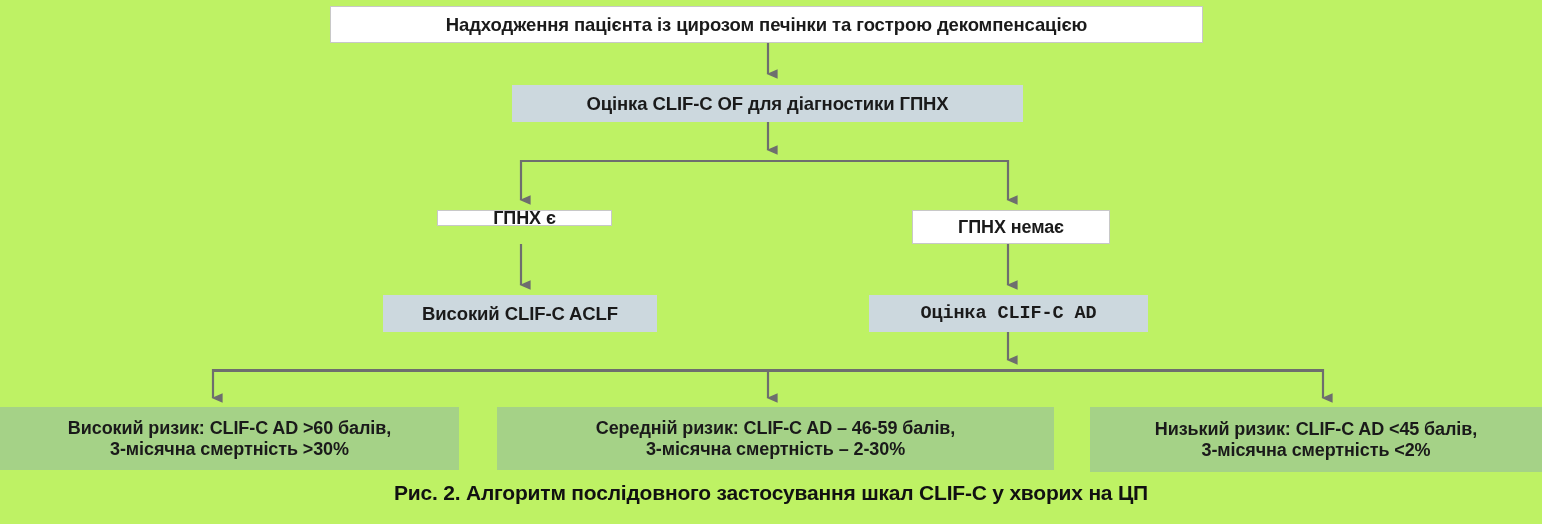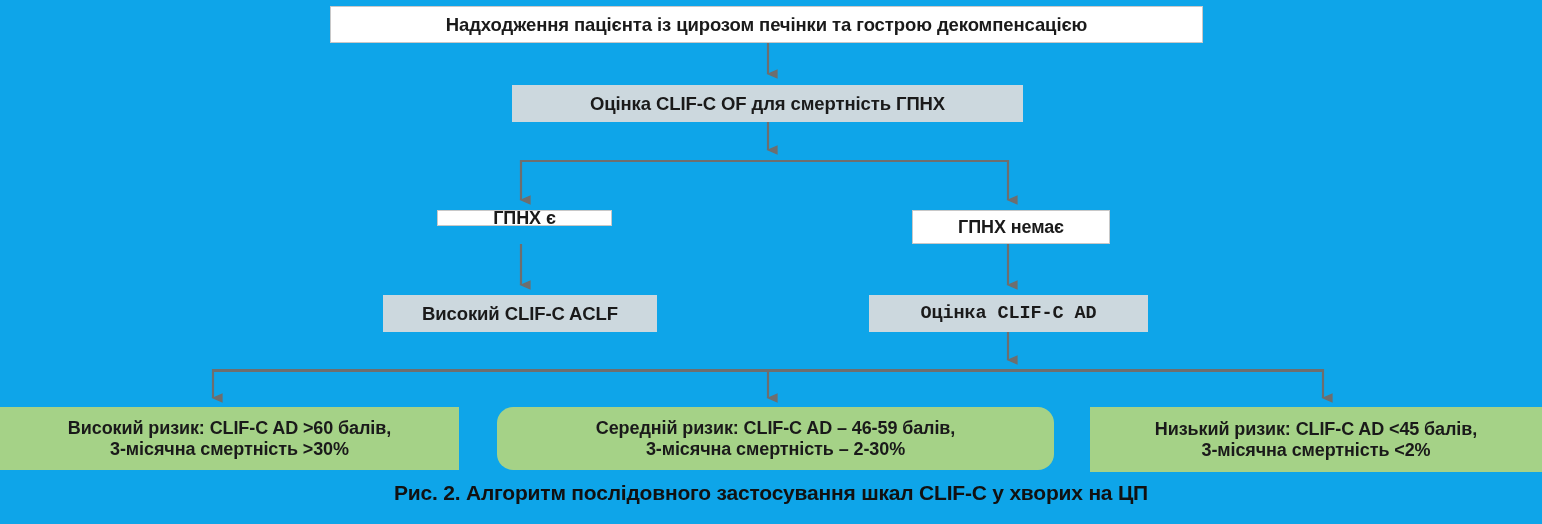--- a/index.html
+++ b/index.html
@@ -7,21 +7,21 @@
     padding: 0;
     background: #ffffff;
   }
   body {
     font-family: "Liberation Sans", sans-serif;
   }
   #canvas {
     position: relative;
     width: 1542px;
     height: 524px;
-    background: #0ea5e9;
+    background: #bef264;
     overflow: hidden;
   }
 
   .node {
     position: absolute;
     box-sizing: border-box;
     display: flex;
     align-items: center;
     justify-content: center;
     text-align: center;
@@ -48,21 +48,21 @@
   }
 
   
   #n-admission { left: 330px;  top: 6px;   width: 873px; height: 37px;  font-size: 18.5px; }
   #n-clifcof   { left: 512px;  top: 85px;  width: 511px; height: 37px;  font-size: 18.5px; }
   #n-aclf-yes  { left: 437px;  top: 210px; width: 175px; height: 16px;  font-size: 18px;  }
   #n-aclf-no   { left: 912px;  top: 210px; width: 198px; height: 34px;  font-size: 18px;  }
   #n-clifcaclf { left: 383px;  top: 295px; width: 274px; height: 37px;  font-size: 18.5px; }
   #n-clifcad   { left: 869px;  top: 295px; width: 279px; height: 37px;  font-size: 18.5px; font-family: Liberation Mono, monospace; }
   #n-high      { left: 0px;    top: 407px; width: 459px; height: 63px;  font-size: 18px;  }
-  #n-medium    { left: 497px;  top: 407px; width: 557px; height: 63px;  font-size: 18px; border-radius: 16px;  }
+  #n-medium    { left: 497px;  top: 407px; width: 557px; height: 63px;  font-size: 18px;  }
   #n-low       { left: 1090px; top: 407px; width: 452px; height: 65px;  font-size: 18px;  }
 
   .node .txt { display: block; padding: 0 8px; }
 
   
   #connectors {
     position: absolute;
     left: 0;
     top: 0;
     width: 1542px;
@@ -113,21 +113,21 @@
       <line x1="768" y1="369" x2="768" y2="398" marker-end="url(#arrowhead)"></line>
       <line x1="1323" y1="369" x2="1323" y2="398" marker-end="url(#arrowhead)"></line>
     </g>
   </svg>
 
   <div class="node plain" id="n-admission">
     <span class="txt">Надходження пацієнта із цирозом печінки та гострою декомпенсацією</span>
   </div>
 
   <div class="node blue" id="n-clifcof">
-    <span class="txt">Оцінка CLIF-C OF для смертність ГПНХ</span>
+    <span class="txt">Оцінка CLIF-C OF для діагностики ГПНХ</span>
   </div>
 
   <div class="node plain" id="n-aclf-yes">
     <span class="txt">ГПНХ є</span>
   </div>
 
   <div class="node plain" id="n-aclf-no">
     <span class="txt">ГПНХ немає</span>
   </div>
 

